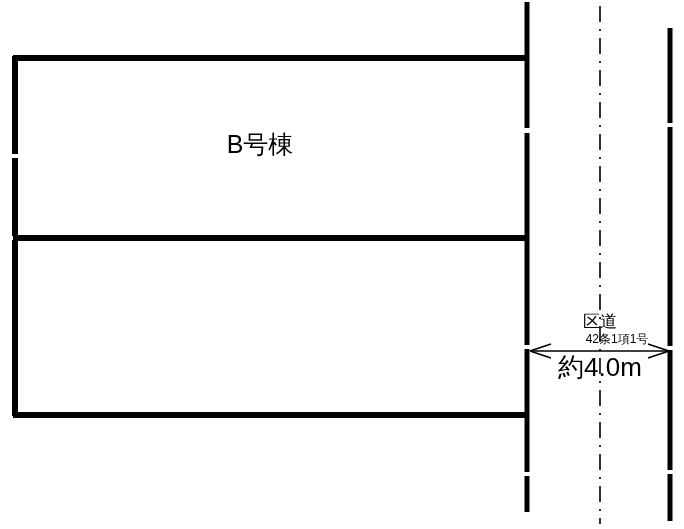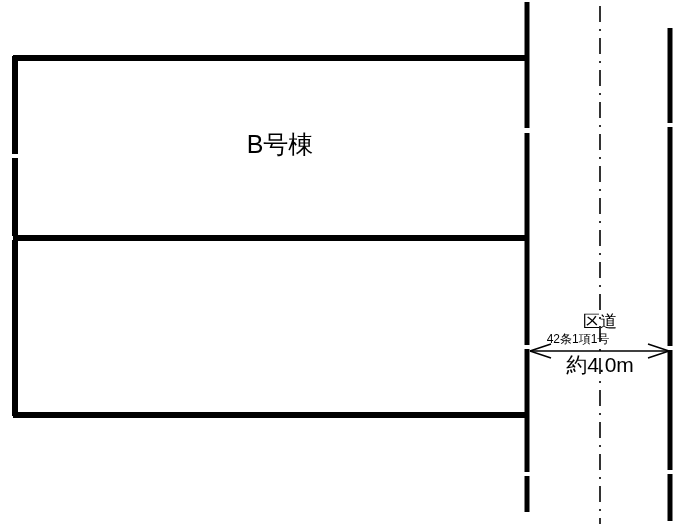--- a/index.html
+++ b/index.html
@@ -37,21 +37,21 @@
     font-size: 25px;
     letter-spacing: 0px;
   }
   .lbl-road-name {
     font-size: 17px;
   }
   .lbl-road-article {
     font-size: 12px;
   }
   .lbl-road-width {
-    font-size: 21px;
+    font-size: 26px;
   }
   .ctr {
     transform: translateX(-50%);
   }
 </style>
 </head>
 <body>
 
 <div id="plan">
 
@@ -97,22 +97,22 @@
       </g>
 
       <g>
         <line x1="669" y1="351" x2="648" y2="344" stroke-width="1.4"></line>
         <line x1="669" y1="351" x2="648" y2="358" stroke-width="1.4"></line>
       </g>
     </g>
 
   </svg>
 
-  <div class="lbl lbl-building ctr" style="left:280px; top:132px;">B号棟</div>
+  <div class="lbl lbl-building ctr" style="left:260px; top:132px;">B号棟</div>
 
 
   <div class="lbl lbl-road-name ctr" style="left:600px; top:313px;">区道</div>
 
-  <div class="lbl lbl-road-article ctr" style="left:578px; top:333px;">42条1項1号</div>
+  <div class="lbl lbl-road-article ctr" style="left:617px; top:333px;">42条1項1号</div>
 
   <div class="lbl lbl-road-width ctr" style="left:600px; top:354px;">約4.0m</div>
 
 </div>
 
 </body></html>

